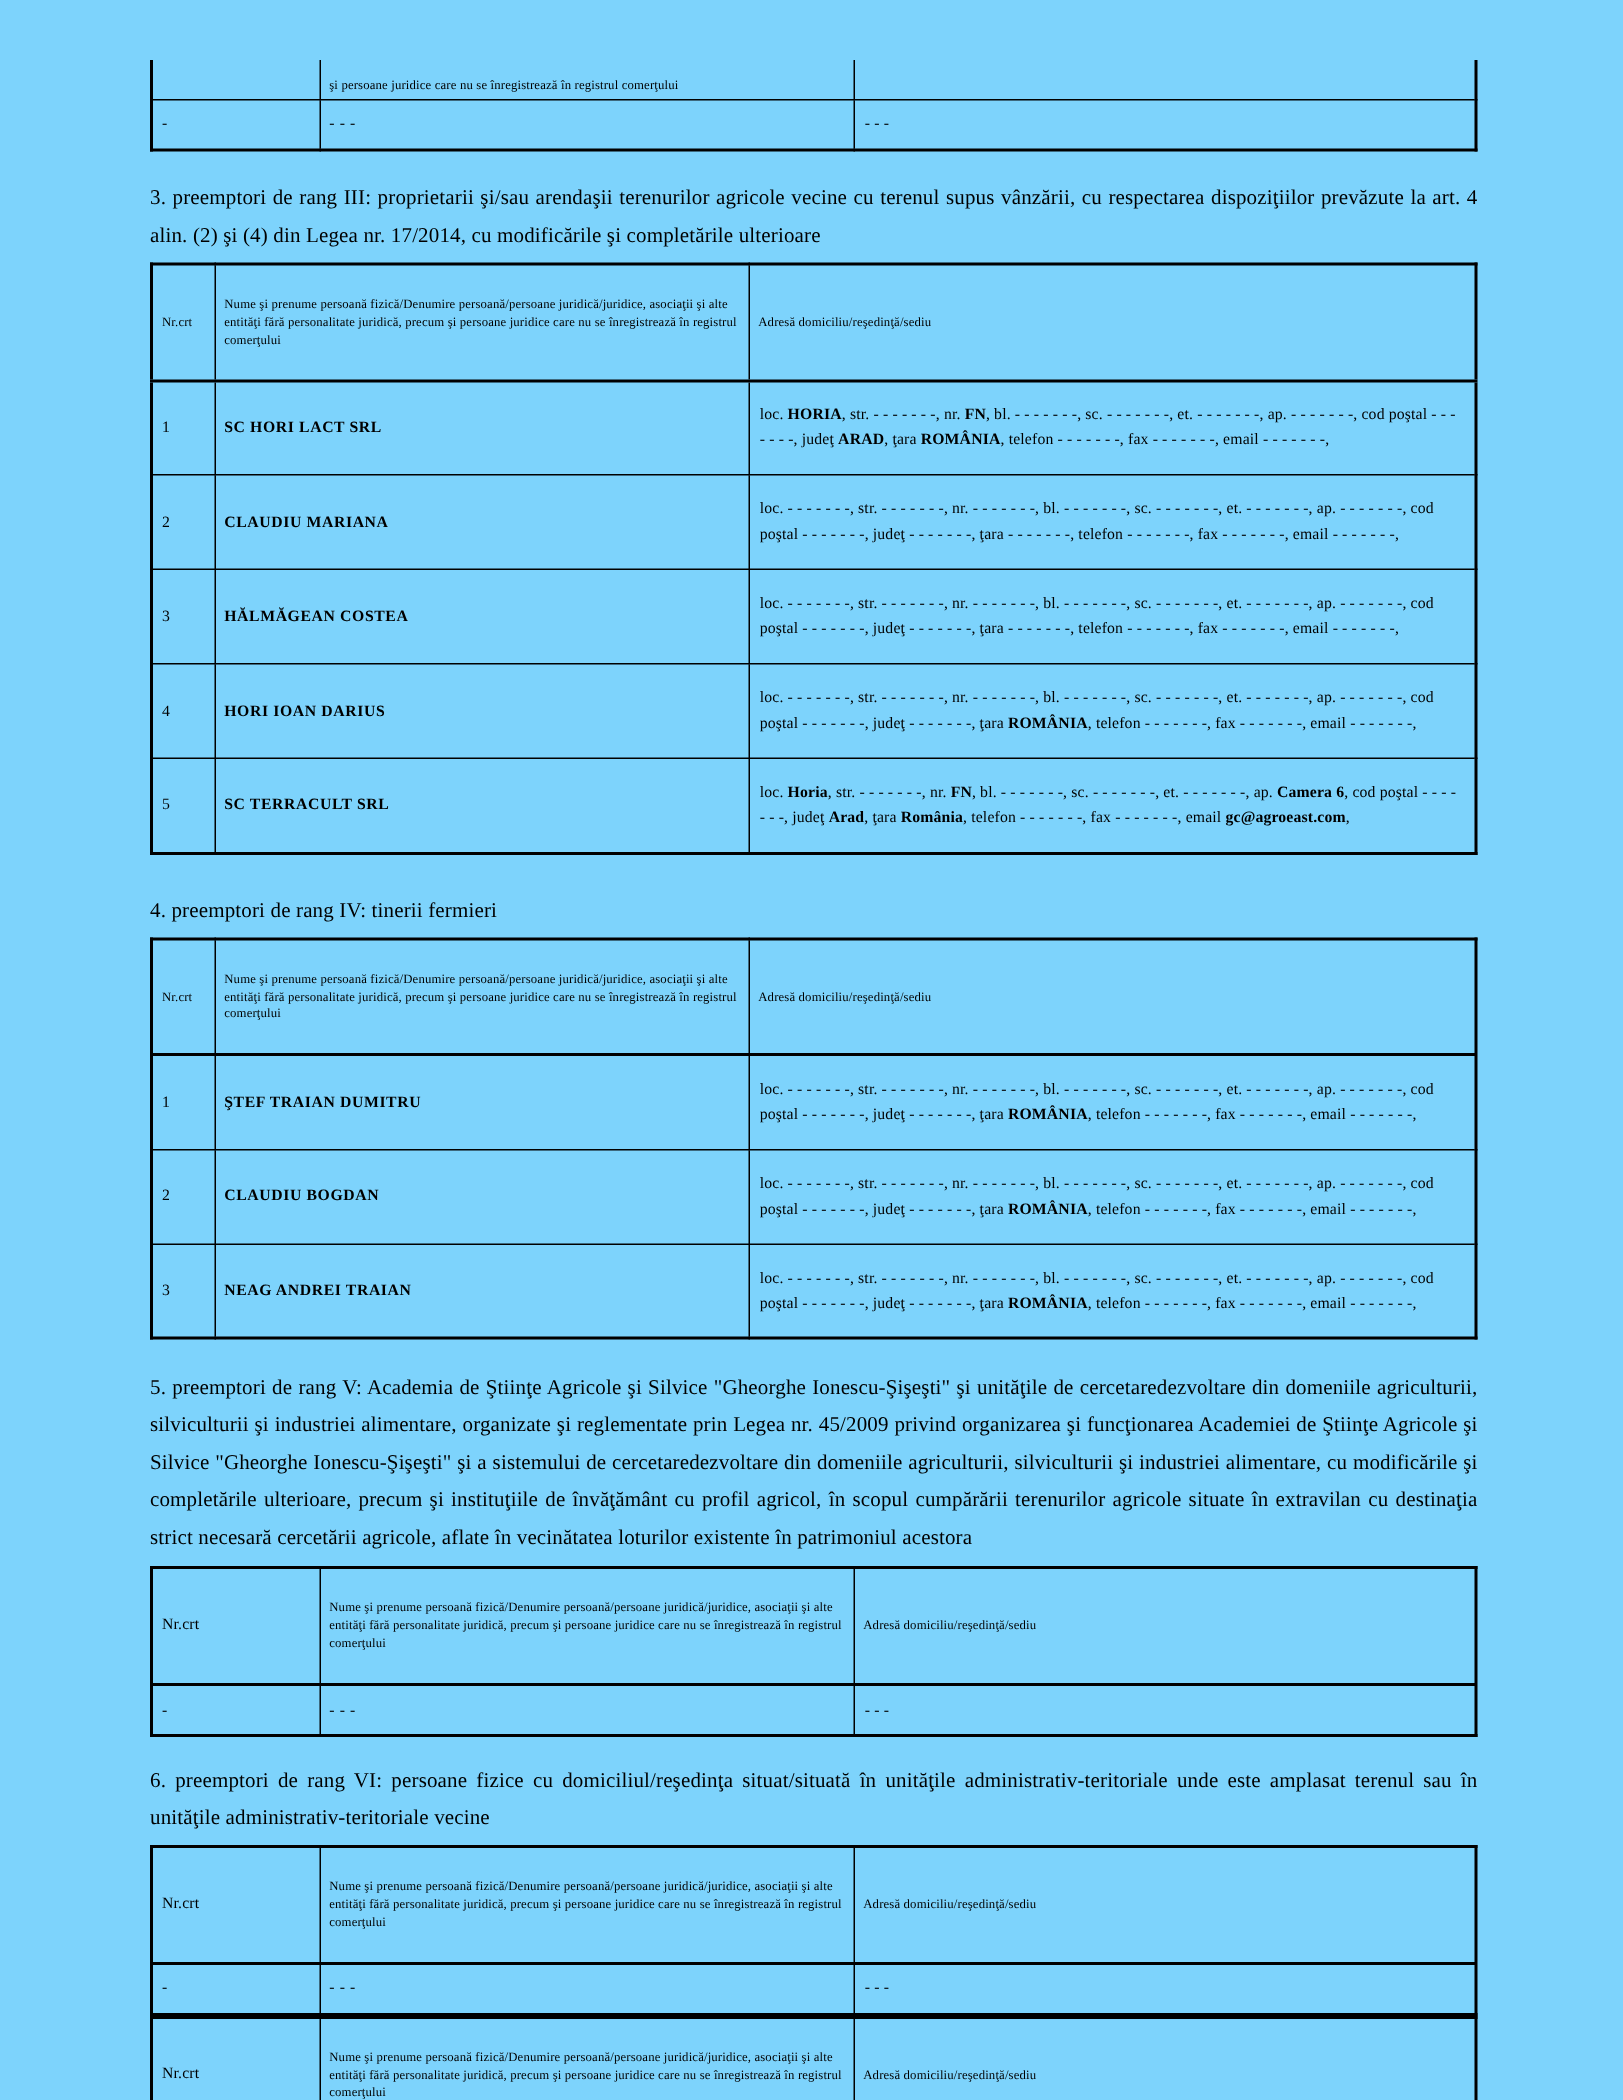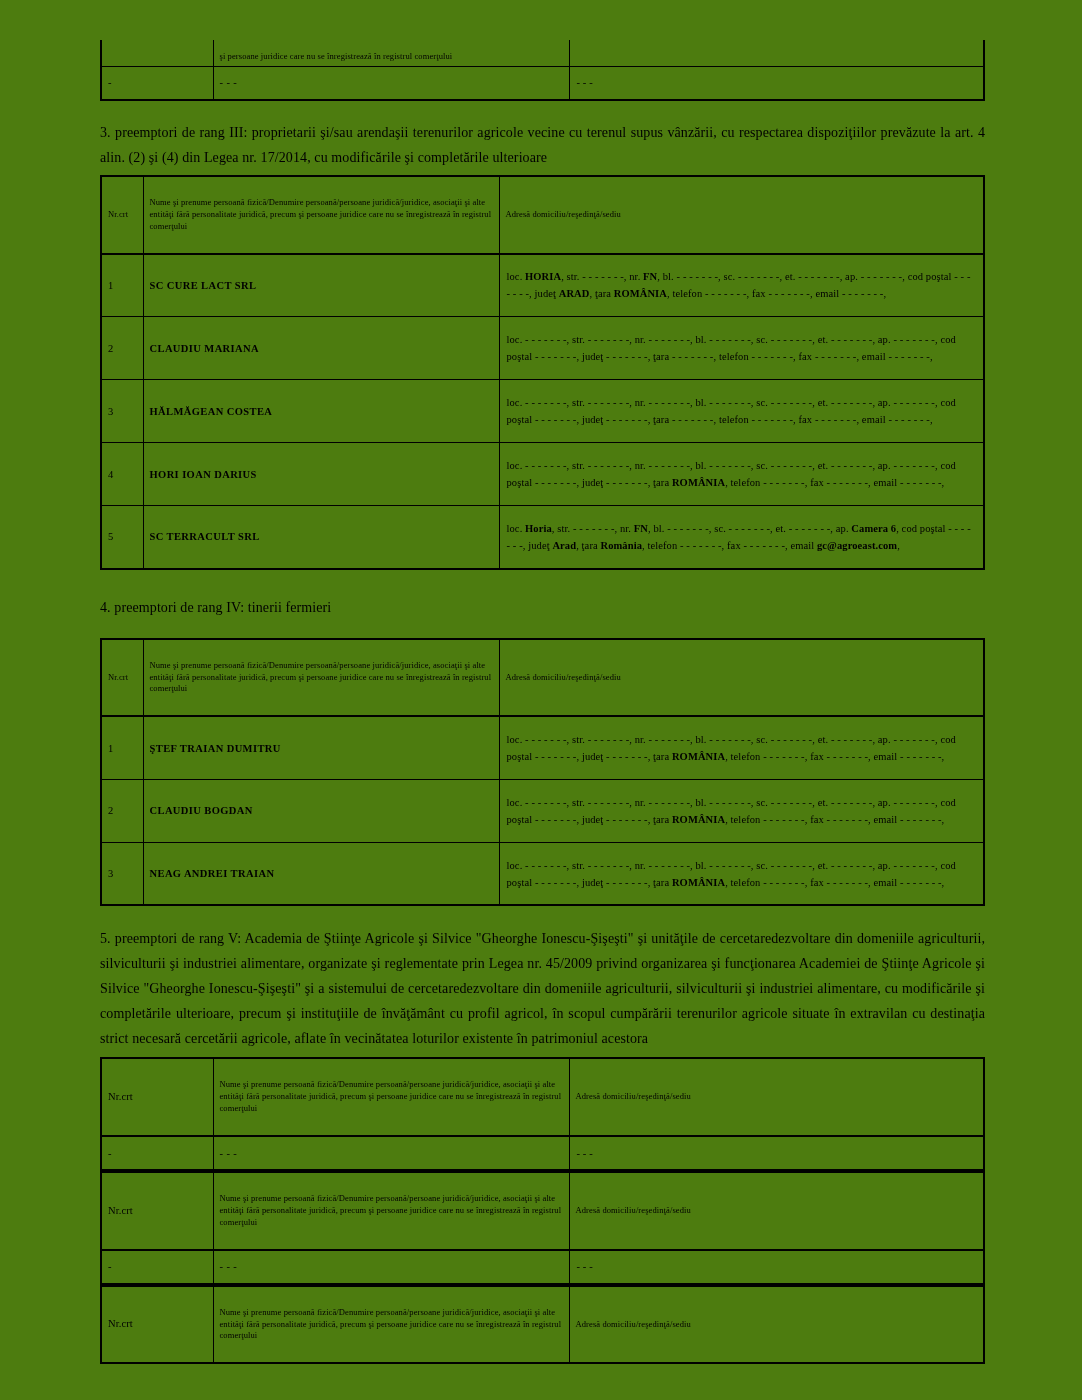--- a/index.html
+++ b/index.html
@@ -1,21 +1,21 @@
 <!DOCTYPE html>
 <html><head>
 <meta charset="utf-8">
 <style>
   html, body { margin: 0; padding: 0; background: #e8e8e8; }
   .page {
     position: relative;
     width: 1082px;
     height: 1400px;
     margin: 0 auto;
-    background: #4d7c0f;
+    background: #7dd3fc;
     box-sizing: border-box;
     padding: 40px 97px 0 100px;
     font-family: "Liberation Serif", "DejaVu Serif", serif;
     color: #000;
     overflow: hidden;
   }
 
   
   table.tbl {
     border-collapse: collapse;
@@ -65,21 +65,21 @@
 
   
   .heading {
     font-size: 14px;
     line-height: 25px;
     text-align: justify;
     margin: 0;
     letter-spacing: 0.1px;
   }
   #h3   { margin: 19px 0 5px; }
-  #h4   { margin: 25px 0 18px; }
+  #h4   { margin: 25px 0 5px; }
   #p5   { margin: 20px 0 6px; }
   #h6   { margin: 17px 0 5px; }
   #h7   { margin: 16px 0 5px; }
 
   
   col.c-nr-narrow { width: 42px; }
   col.c-nr-wide   { width: 112px; }
   col.c-name      { width: 356px; }
 </style>
 </head>
@@ -119,21 +119,21 @@
     <thead>
       <tr>
         <th class="small hdr">Nr.crt</th>
         <th class="small hdr hdr-name">Nume şi prenume persoană fizică/Denumire persoană/persoane juridică/juridice, asociaţii şi alte entităţi fără personalitate juridică, precum şi persoane juridice care nu se înregistrează în registrul comerţului</th>
         <th class="small hdr">Adresă domiciliu/reşedinţă/sediu</th>
       </tr>
     </thead>
     <tbody>
         <tr class="data-row">
           <td class="cell-nr">1</td>
-          <td class="cell-name"><span class="b">SC CURE LACT SRL</span></td>
+          <td class="cell-name"><span class="b">SC HORI LACT SRL</span></td>
           <td class="cell-addr"><span>loc. </span><span class="b">HORIA</span><span>, str. - - - - - - -, nr. </span><span class="b">FN</span><span>, bl. - - - - - - -, sc. - - - - - - -, et. - - - - - - -, ap. - - - - - - -, cod poştal - - - - - - -, judeţ </span><span class="b">ARAD</span><span>, ţara </span><span class="b">ROMÂNIA</span><span>, telefon - - - - - - -, fax - - - - - - -, email - - - - - - -,</span></td>
         </tr>
         <tr class="data-row">
           <td class="cell-nr">2</td>
           <td class="cell-name"><span class="b">CLAUDIU MARIANA</span></td>
           <td class="cell-addr"><span>loc. - - - - - - -, str. - - - - - - -, nr. - - - - - - -, bl. - - - - - - -, sc. - - - - - - -, et. - - - - - - -, ap. - - - - - - -, cod poştal - - - - - - -, judeţ - - - - - - -, ţara - - - - - - -, telefon - - - - - - -, fax - - - - - - -, email - - - - - - -,</span></td>
         </tr>
         <tr class="data-row">
           <td class="cell-nr">3</td>
           <td class="cell-name"><span class="b">HĂLMĂGEAN COSTEA</span></td>
@@ -201,20 +201,21 @@
     </thead>
     <tbody>
         <tr class="dash-row">
           <td class="cell-nr">-</td>
           <td class="cell-name">- - -</td>
           <td class="cell-addr">- - -</td>
         </tr>
       </tbody>
   </table>
 
+  <p class="heading" id="h6">6. preemptori de rang VI: persoane fizice cu domiciliul/reşedinţa situat/situată în unităţile administrativ-teritoriale unde este amplasat terenul sau în unităţile administrativ-teritoriale vecine</p>
   <table class="tbl hdr-mid">
     <colgroup>
         <col class="c-nr-wide">
         <col class="c-name">
         <col>
       </colgroup>
     <thead>
       <tr>
         <th class="small hdr hdr-nr-big">Nr.crt</th>
         <th class="small hdr hdr-name">Nume şi prenume persoană fizică/Denumire persoană/persoane juridică/juridice, asociaţii şi alte entităţi fără personalitate juridică, precum şi persoane juridice care nu se înregistrează în registrul comerţului</th>

